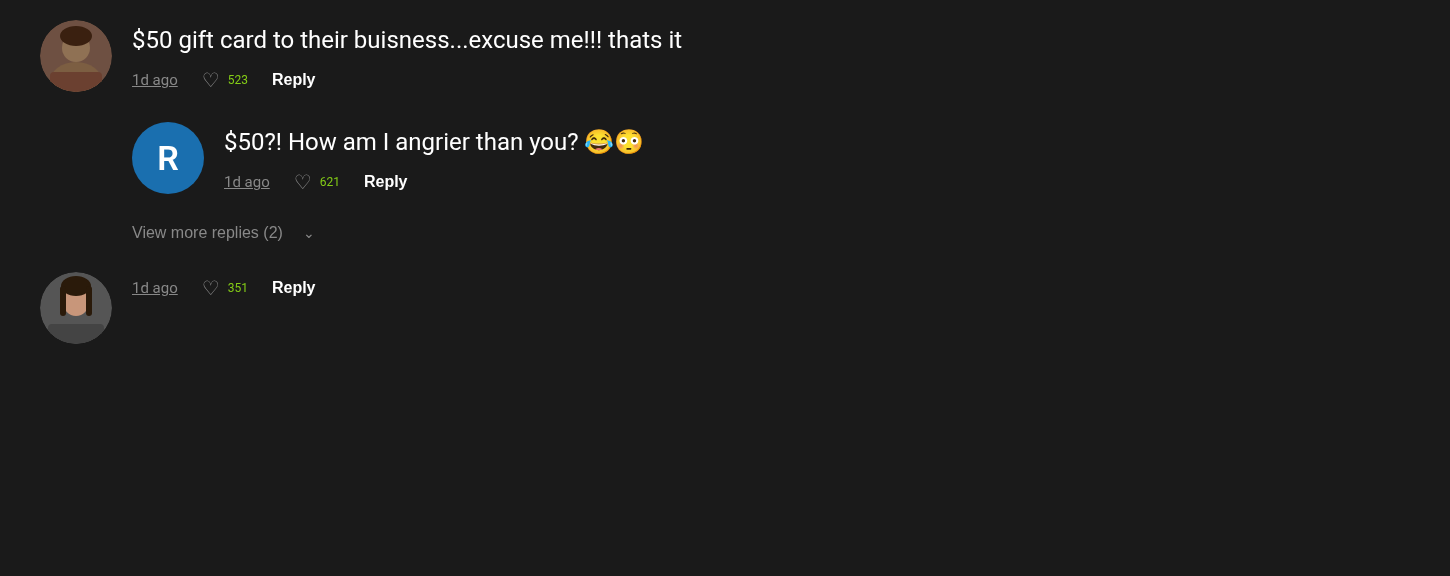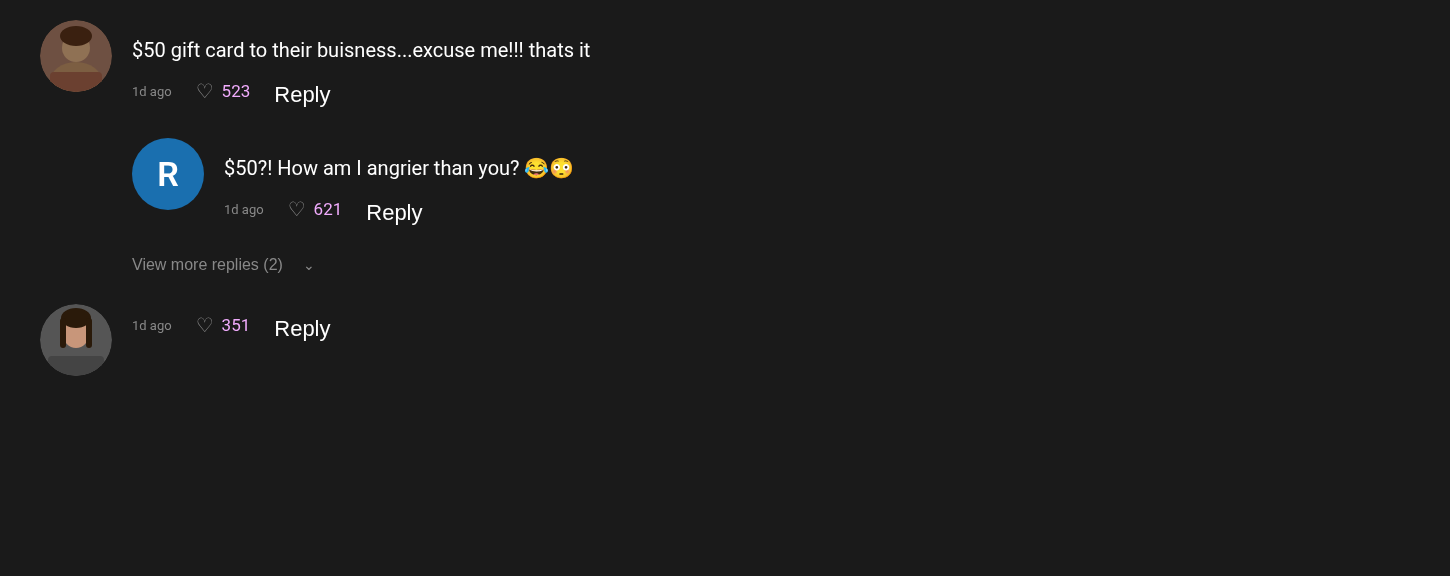--- a/index.html
+++ b/index.html
@@ -46,67 +46,66 @@
     }
 
     .comment-username {
       font-size: 18px;
       font-weight: 700;
       color: #ffffff;
       margin-bottom: 6px;
     }
 
     .comment-text {
-      font-size: 20px;
+      font-size: 24px;
       color: #ffffff;
       line-height: 1.4;
       margin-bottom: 10px;
-      margin-top: 12px;
     }
 
     .mention {
       color: #ff4d6d;
     }
 
     .comment-meta {
       display: flex;
       align-items: center;
       gap: 24px;
     }
 
     .comment-time {
-      font-size: 13px;
+      font-size: 15px;
       color: #888888;
+      text-decoration: underline;
     }
 
     .like-section {
       display: flex;
       align-items: center;
       gap: 8px;
     }
 
     .heart-icon {
       font-size: 20px;
       color: #888888;
     }
 
     .like-count {
-      font-size: 17px;
-      color: #f0abfc;
+      font-size: 12px;
+      color: #84cc16;
     }
 
     .reply-btn {
-      font-size: 22px;
-      font-weight: 400;
+      font-size: 16px;
+      font-weight: 700;
       color: #ffffff;
       background: none;
       border: none;
       cursor: pointer;
       padding: 0;
-      margin-top: 8px;
     }
 
     .replies-section {
       margin-left: 92px;
       margin-bottom: 30px;
     }
 
     .view-more-replies {
       display: flex;
       align-items: center;

